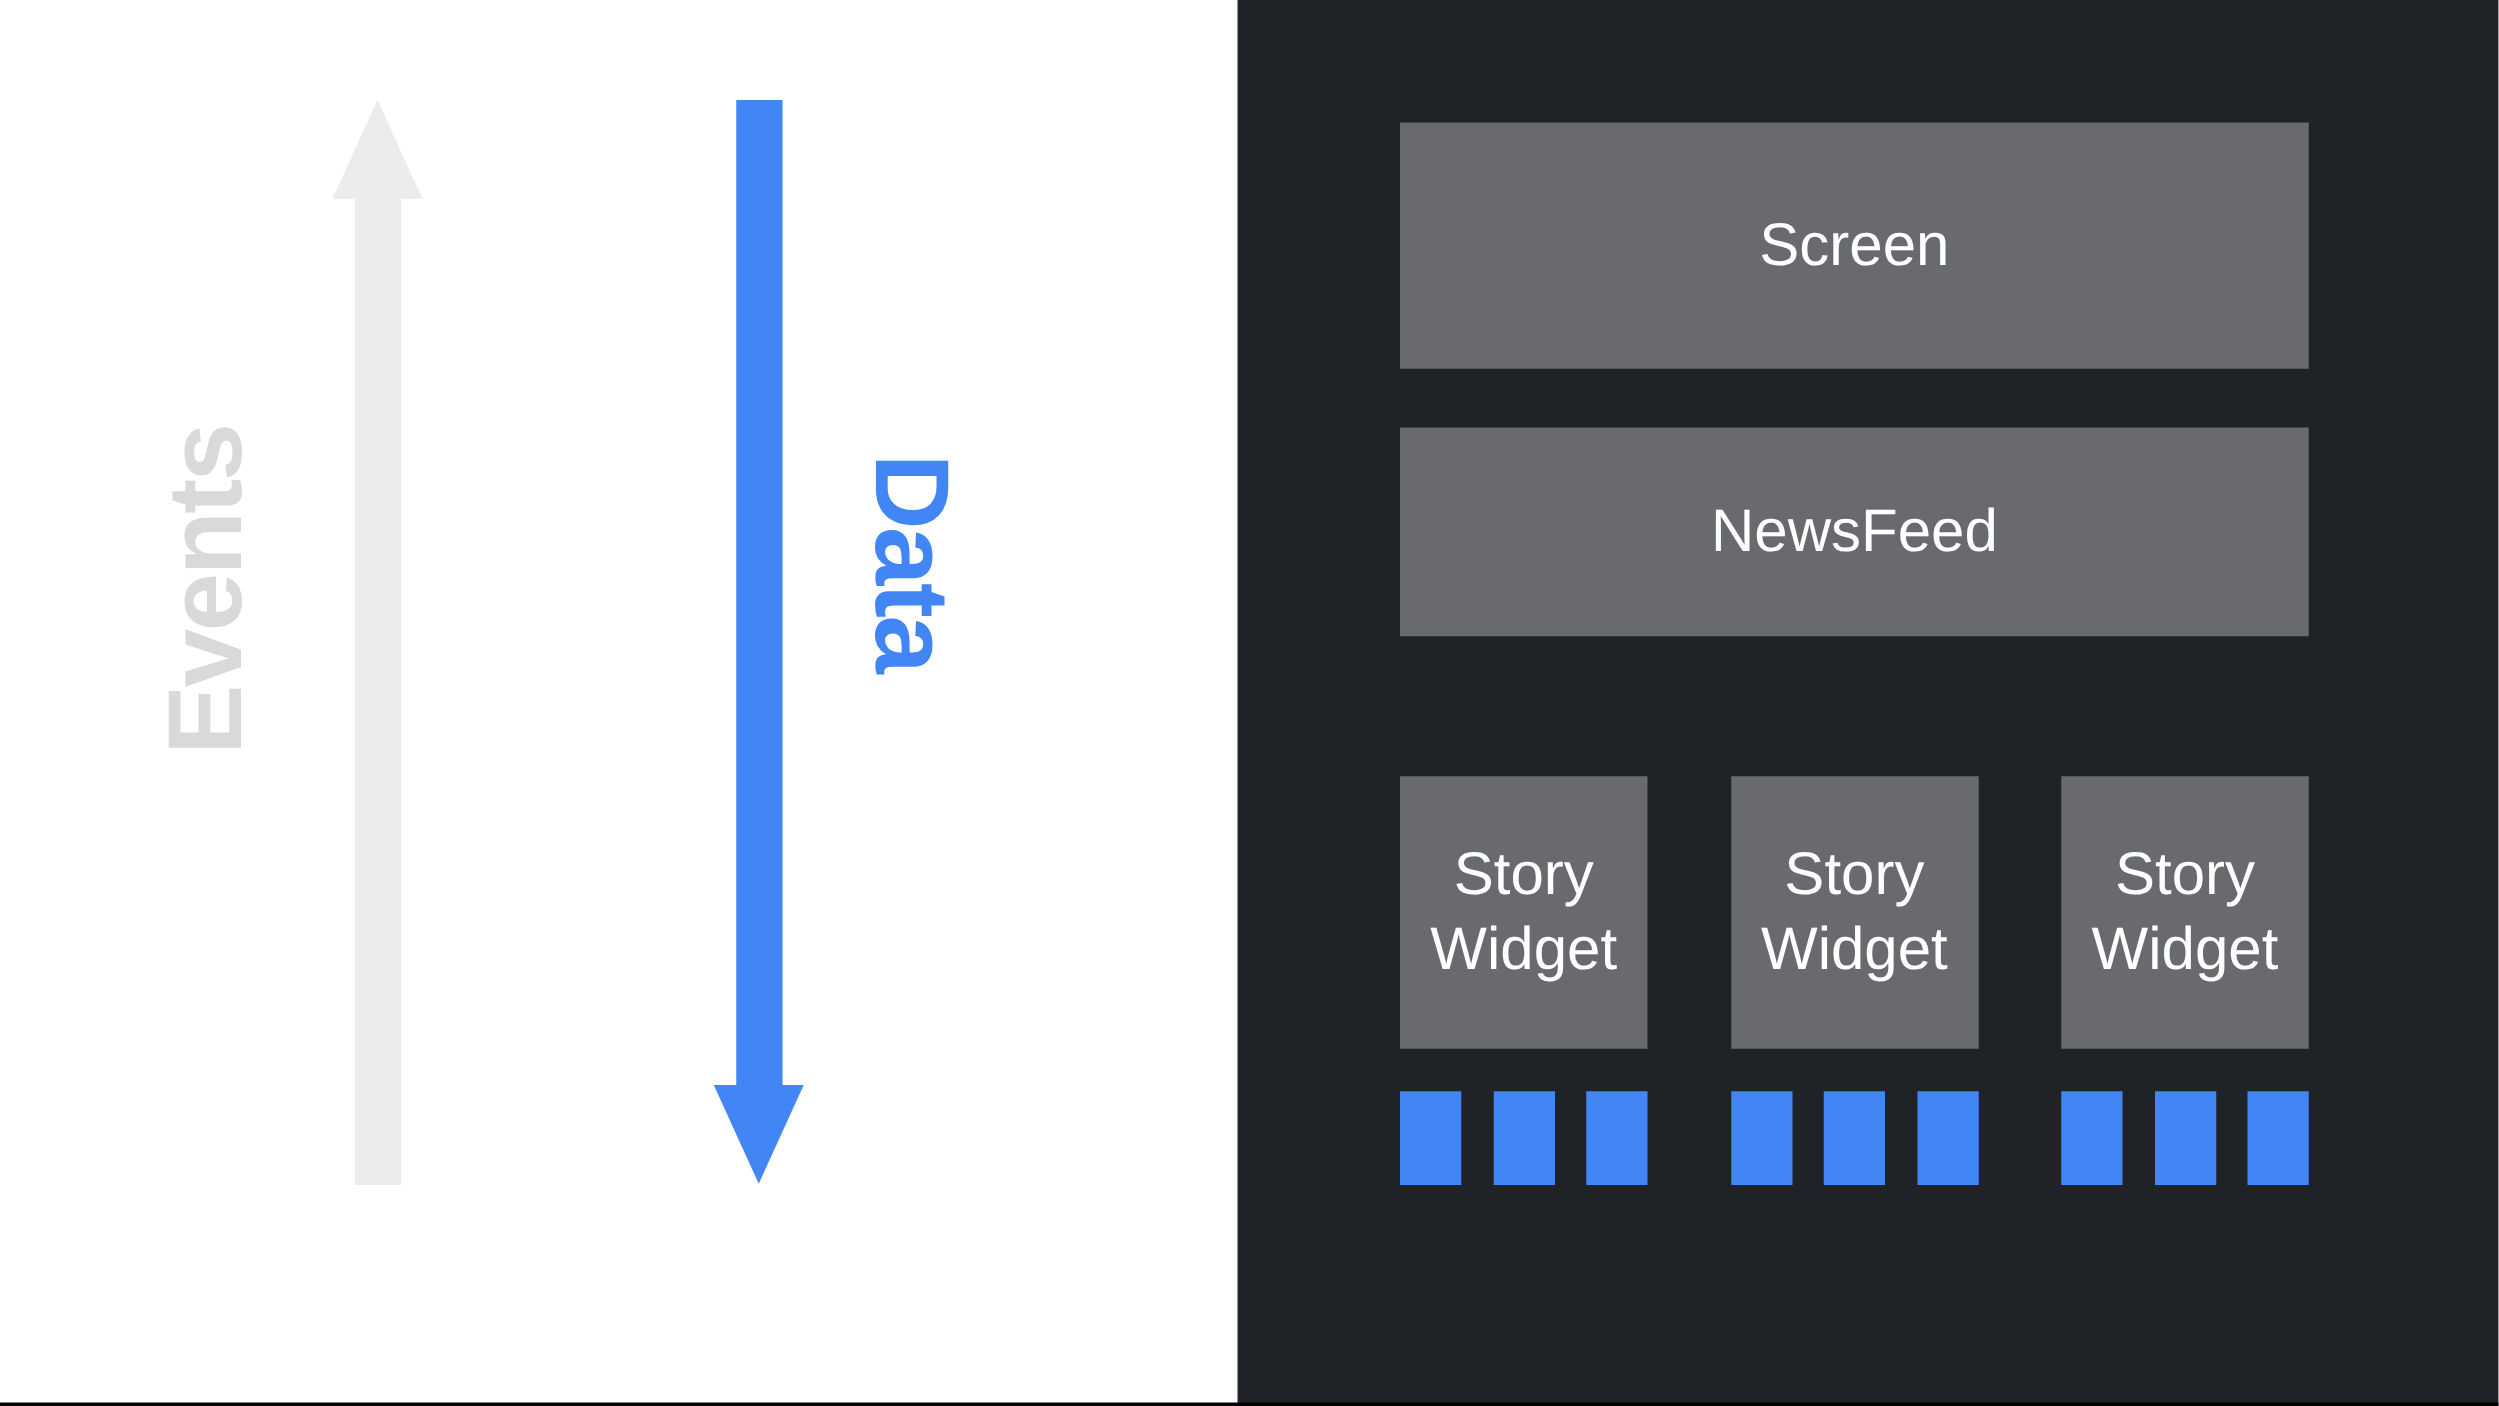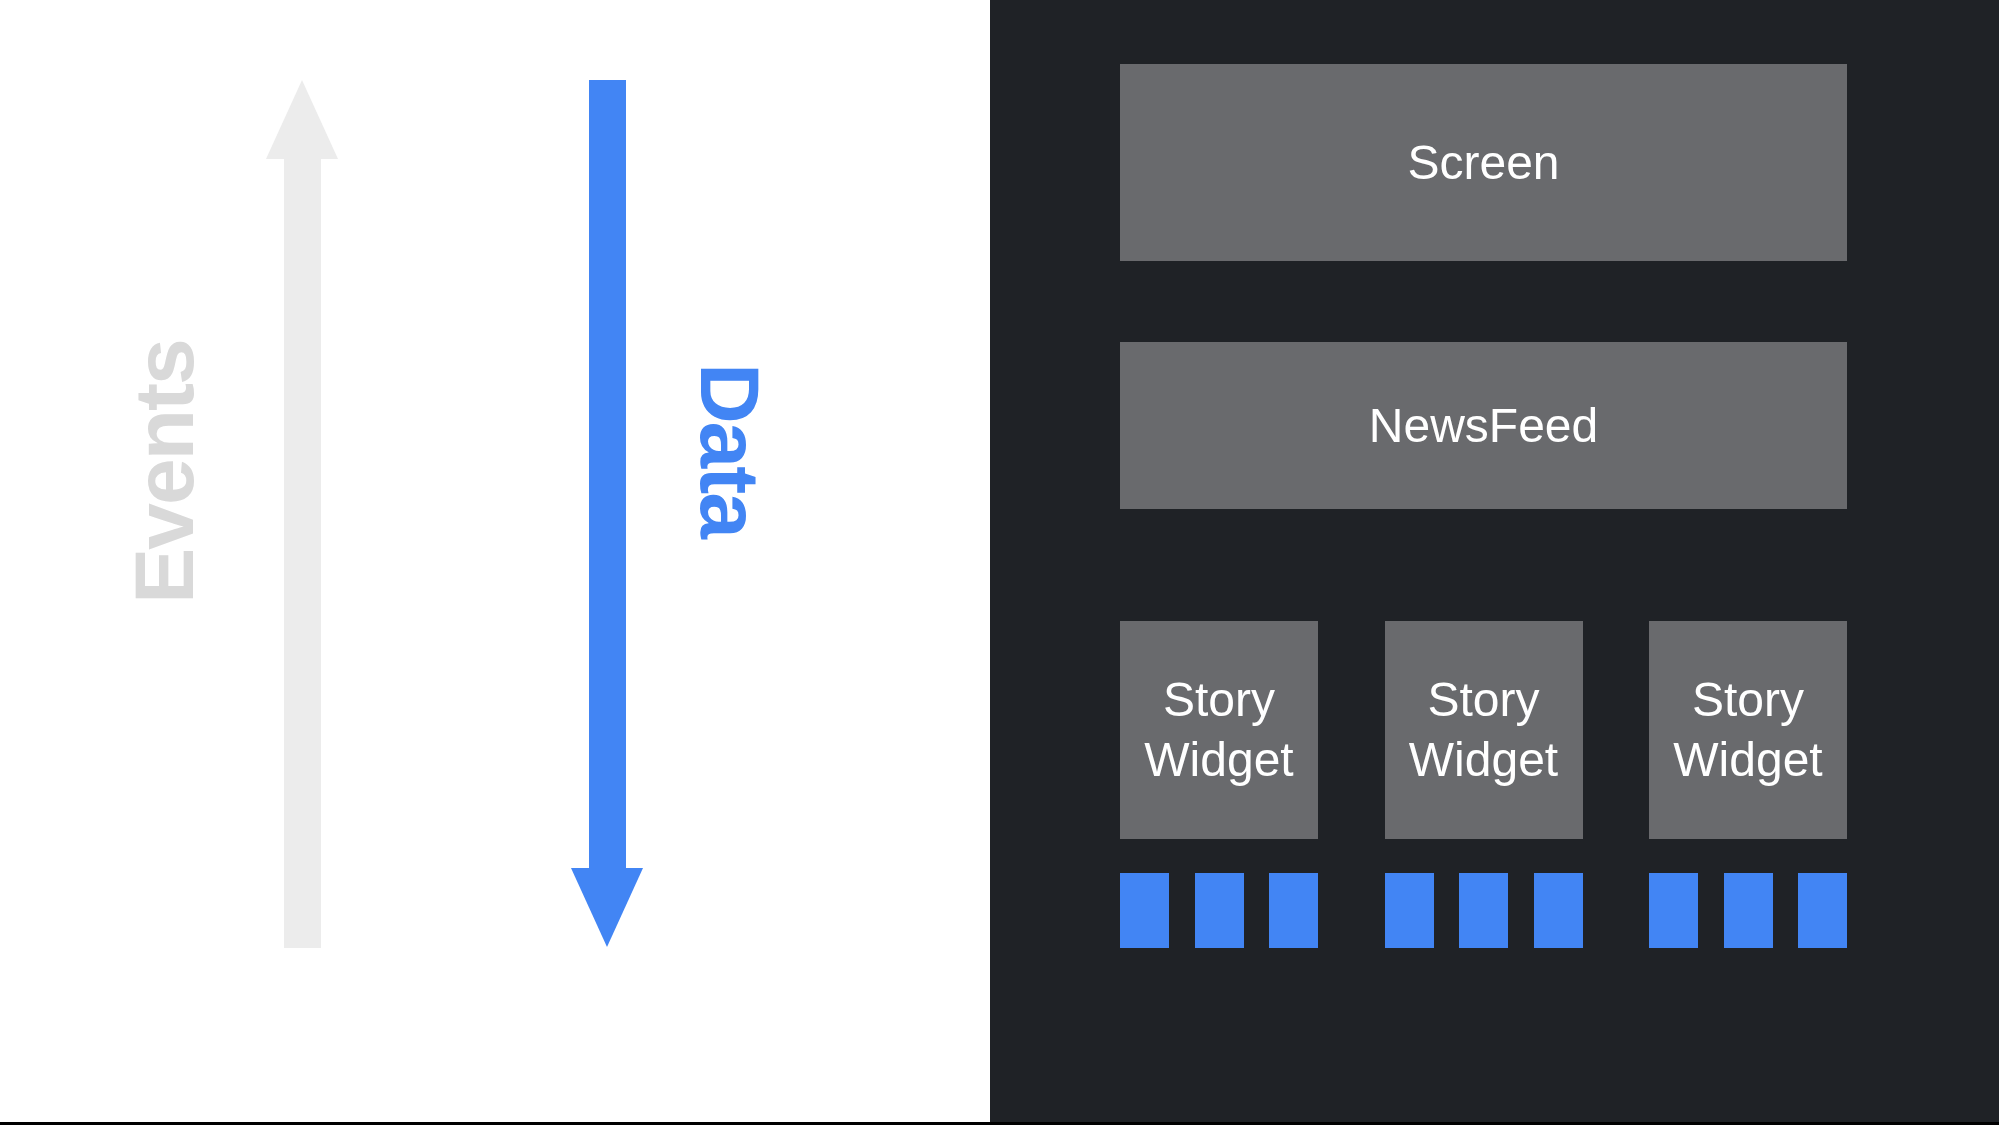--- a/index.html
+++ b/index.html
@@ -49,21 +49,21 @@
     background:#1f2226;
   }
   .panel-content{position:absolute;left:130px;top:0;width:727px;height:1125px;}
 
   .gray-box{
     position:absolute;left:0;width:727px;
     background:#696a6d;
     display:flex;align-items:center;justify-content:center;
     color:#ffffff;font-size:48px;
   }
-  .screen-box{top:64px;height:197px;}
+  .screen-box{top:98px;height:197px;}
   .newsfeed-box{top:342px;height:167px;}
 
   .story-row{
     position:absolute;left:0;top:621px;width:727px;height:218px;
     display:flex;justify-content:space-between;
   }
   .story-box{
     width:198px;height:218px;background:#696a6d;
     display:flex;align-items:center;justify-content:center;text-align:center;
     color:#ffffff;font-size:48px;line-height:60px;

